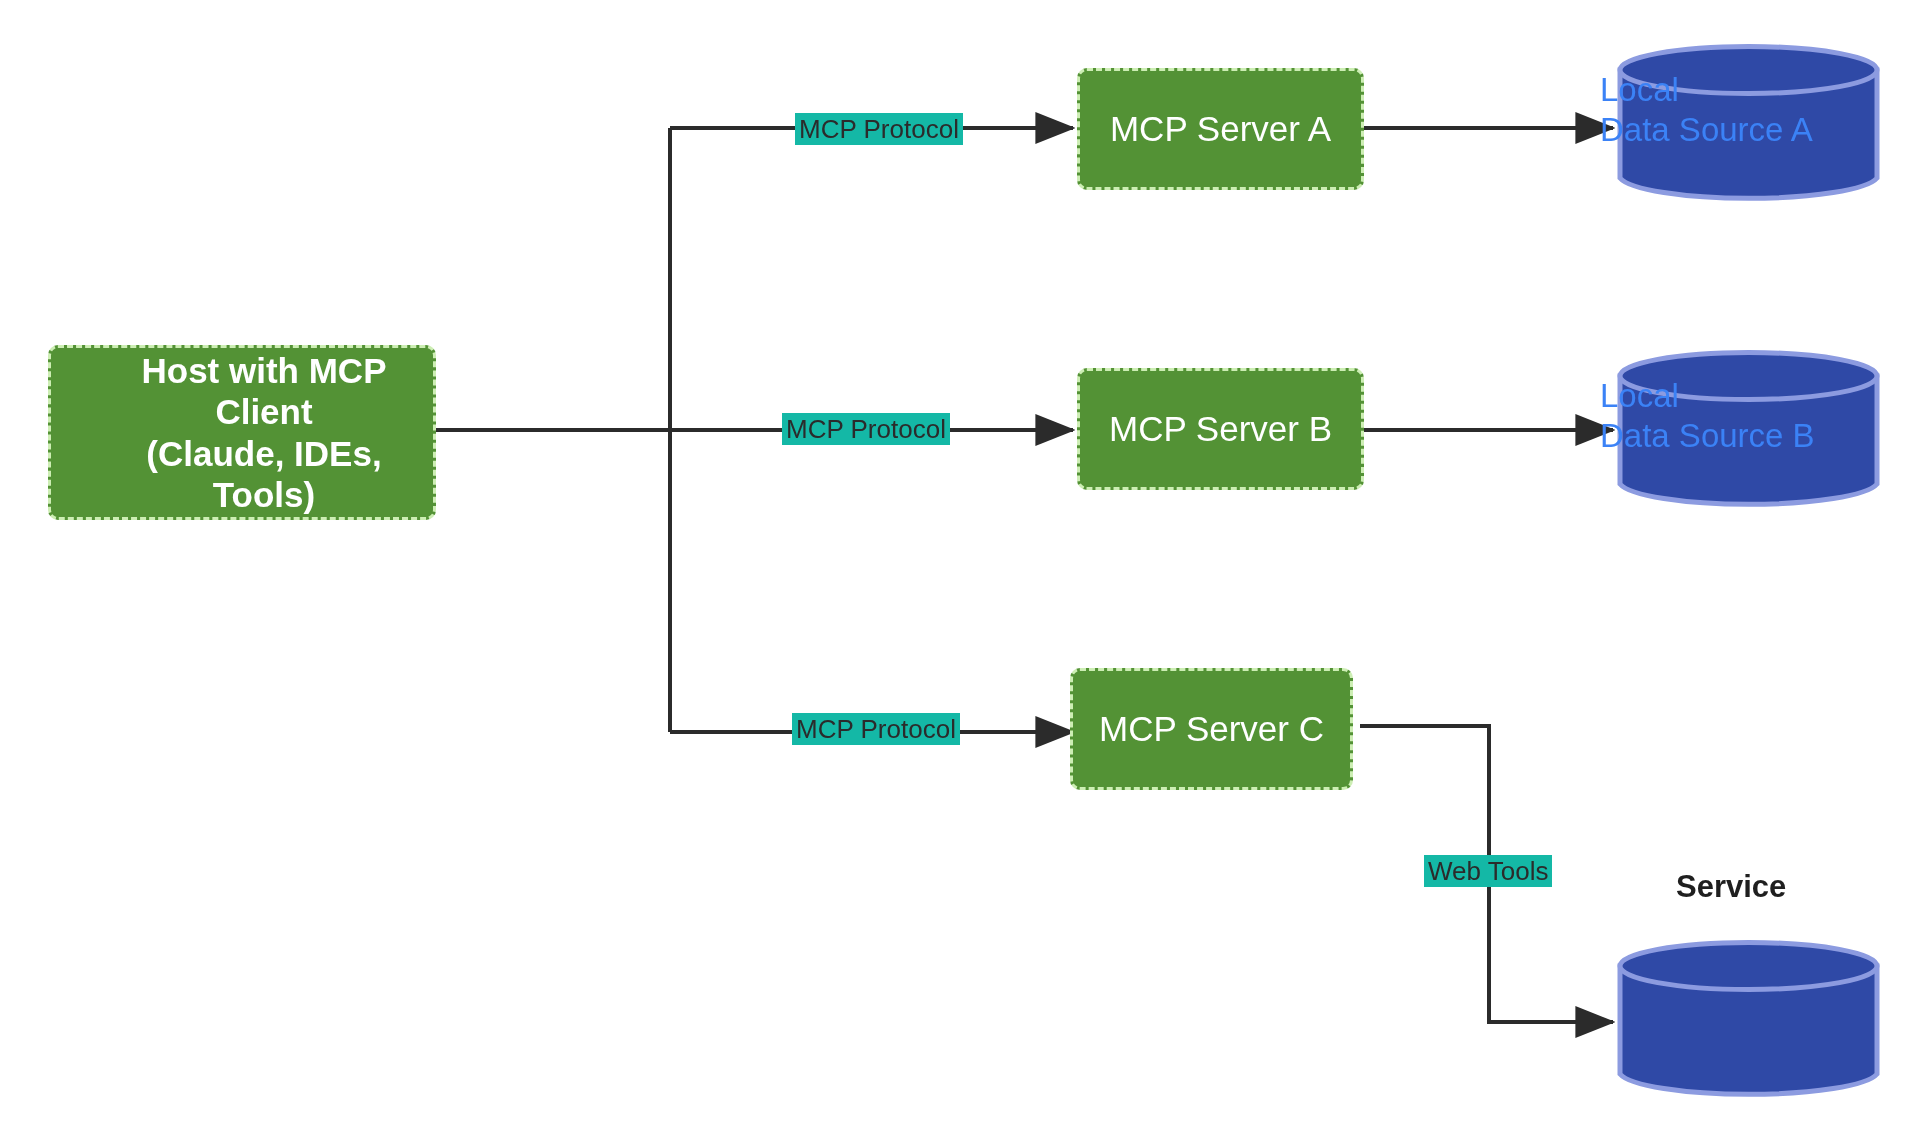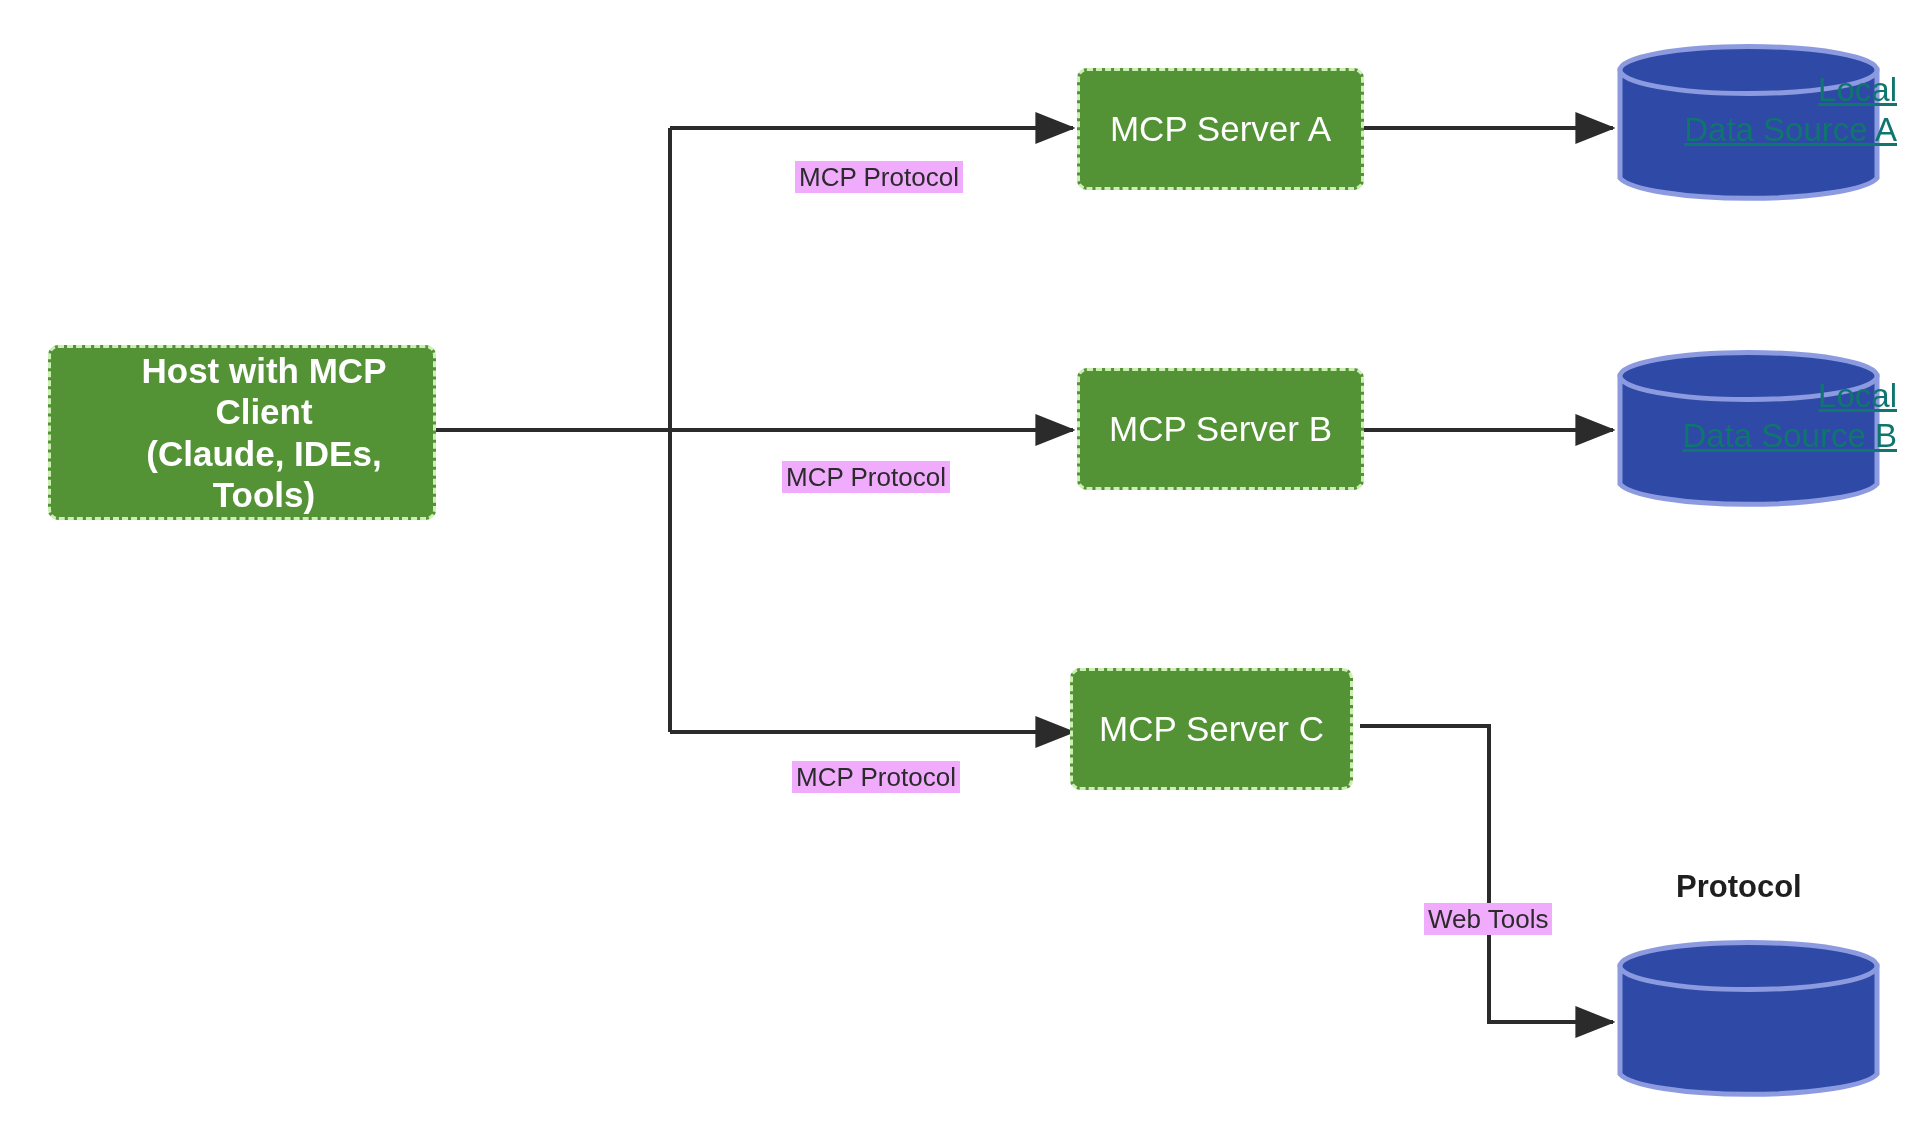--- a/index.html
+++ b/index.html
@@ -94,40 +94,38 @@
     overflow: visible;
   }
 
   #ds-a { left: 1617px; top: 44px;  width: 263px; height: 160px; }
   #ds-b { left: 1617px; top: 350px; width: 263px; height: 160px; }
   #remote-c { left: 1617px; top: 940px; width: 263px; height: 160px; }
 
   
   .cyl-text-overlay {
     position: absolute;
-    text-align: right;
-    color: #0f766e;
+    text-align: left;
+    color: #3b82f6;
     font-size: 33px;
     line-height: 1.2;
     white-space: pre-line;
     z-index: 4;
-    text-decoration: underline;
   }
 
   
   .edge-label {
     position: absolute;
-    background: #f0abfc;
+    background: #14b8a6;
     color: #2b2b2b;
     font-size: 26px;
     line-height: 1;
     padding: 3px 4px;
     white-space: nowrap;
     z-index: 4;
-    margin-top: 48px;
   }
   #label-proto-a { left: 795px; top: 113px; }
   #label-proto-b { left: 782px; top: 413px; }
   #label-proto-c { left: 792px; top: 713px; }
   #label-web-apis { left: 1424px; top: 855px; }
 
   #label-internet {
     position: absolute;
     left: 1676px;
     top: 869px;
@@ -221,15 +219,15 @@
 
 
   <div class="edge-label" id="label-proto-a">MCP Protocol</div>
 
   <div class="edge-label" id="label-proto-b">MCP Protocol</div>
 
   <div class="edge-label" id="label-proto-c">MCP Protocol</div>
 
   <div class="edge-label" id="label-web-apis">Web Tools</div>
 
-  <div id="label-internet">Protocol</div>
+  <div id="label-internet">Service</div>
 
 </div>
 
 </body></html>

